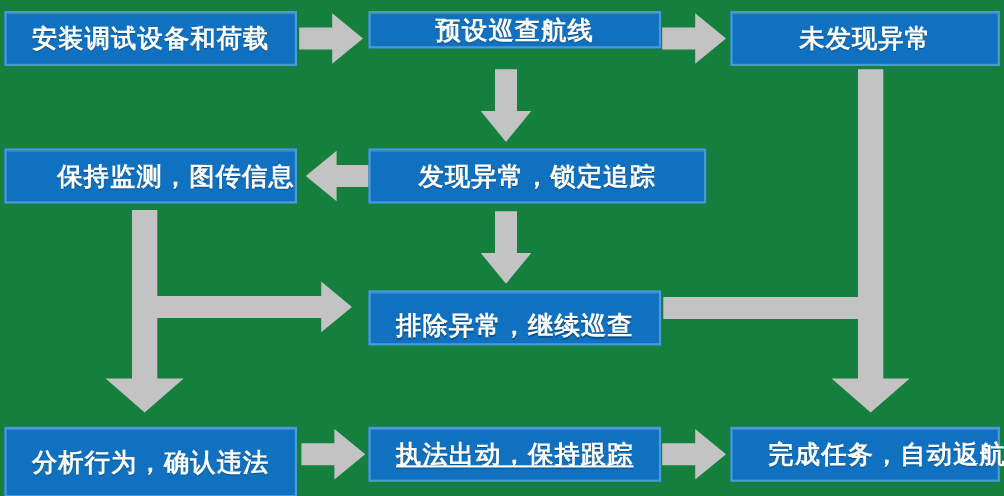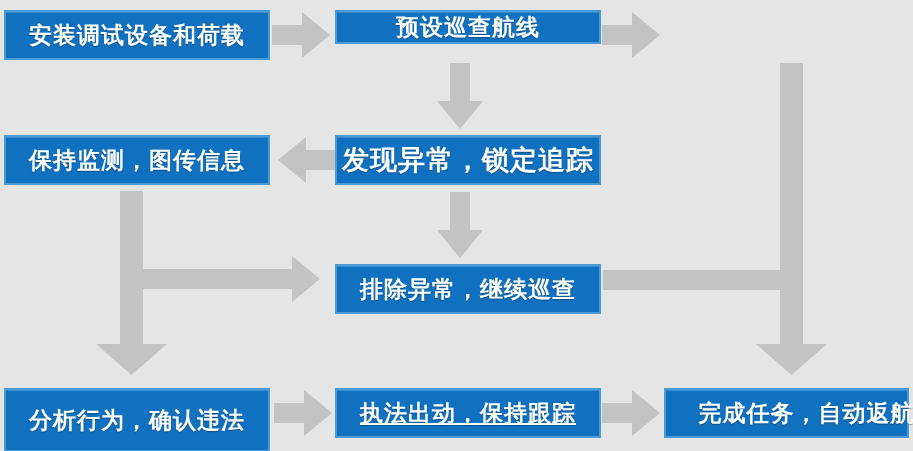--- a/index.html
+++ b/index.html
@@ -4,21 +4,21 @@
 <style>
   html, body {
     margin: 0;
     padding: 0;
     background: #ffffff;
   }
   #canvas {
     position: relative;
     width: 913px;
     height: 451px;
-    background: #e5e5e5;
+    background: #15803d;
     font-family: "Liberation Sans", "DejaVu Sans", sans-serif;
     overflow: hidden;
   }
   .node {
     position: absolute;
     box-sizing: border-box;
     background: #1071c0;
     border: 2px solid #4a9ad6;
     display: flex;
     align-items: center;
@@ -100,30 +100,33 @@
   </div>
 
   <div class="node" style="left:4px; top:10px; width:266px; height:50px; font-size:23px;">
     <span class="lbl">安装调试设备和荷载</span>
   </div>
 
   <div class="node" style="left:335px; top:10px; width:266px; height:34px; font-size:23px;">
     <span class="lbl">预设巡查航线</span>
   </div>
 
+  <div class="node" style="left:664px; top:10px; width:245px; height:50px; font-size:23px;">
+    <span class="lbl">未发现异常</span>
+  </div>
 
-  <div class="node" style="left:4px; top:135px; width:266px; height:50px; font-size:23px;">
+  <div class="node" style="left:4px; top:135px; width:266px; height:50px; font-size:23px;justify-content:flex-end;">
     <span class="lbl">保持监测，图传信息</span>
   </div>
 
-  <div class="node" style="left:335px; top:135px; width:266px; height:50px; font-size:27px;">
+  <div class="node" style="left:335px; top:135px; width:307px; height:50px; font-size:23px;">
     <span class="lbl">发现异常，锁定追踪</span>
   </div>
 
-  <div class="node" style="left:335px; top:264px; width:266px; height:50px; font-size:23px;">
+  <div class="node" style="left:335px; top:264px; width:266px; height:50px; font-size:23px;align-items:flex-end;">
     <span class="lbl">排除异常，继续巡查</span>
   </div>
 
   <div class="node" style="left:4px; top:388px; width:266px; height:64px; font-size:23px;">
     <span class="lbl">分析行为，确认违法</span>
   </div>
 
   <div class="node" style="left:335px; top:388px; width:266px; height:50px; font-size:23px;text-decoration:underline;">
     <span class="lbl">执法出动，保持跟踪</span>
   </div>

